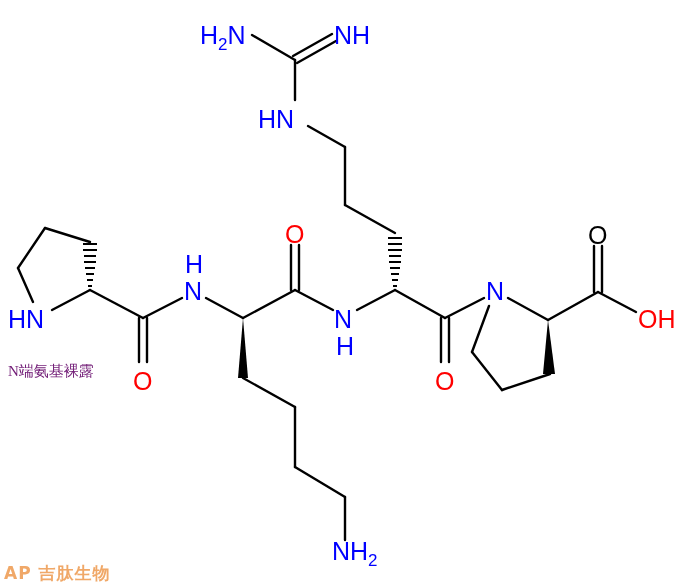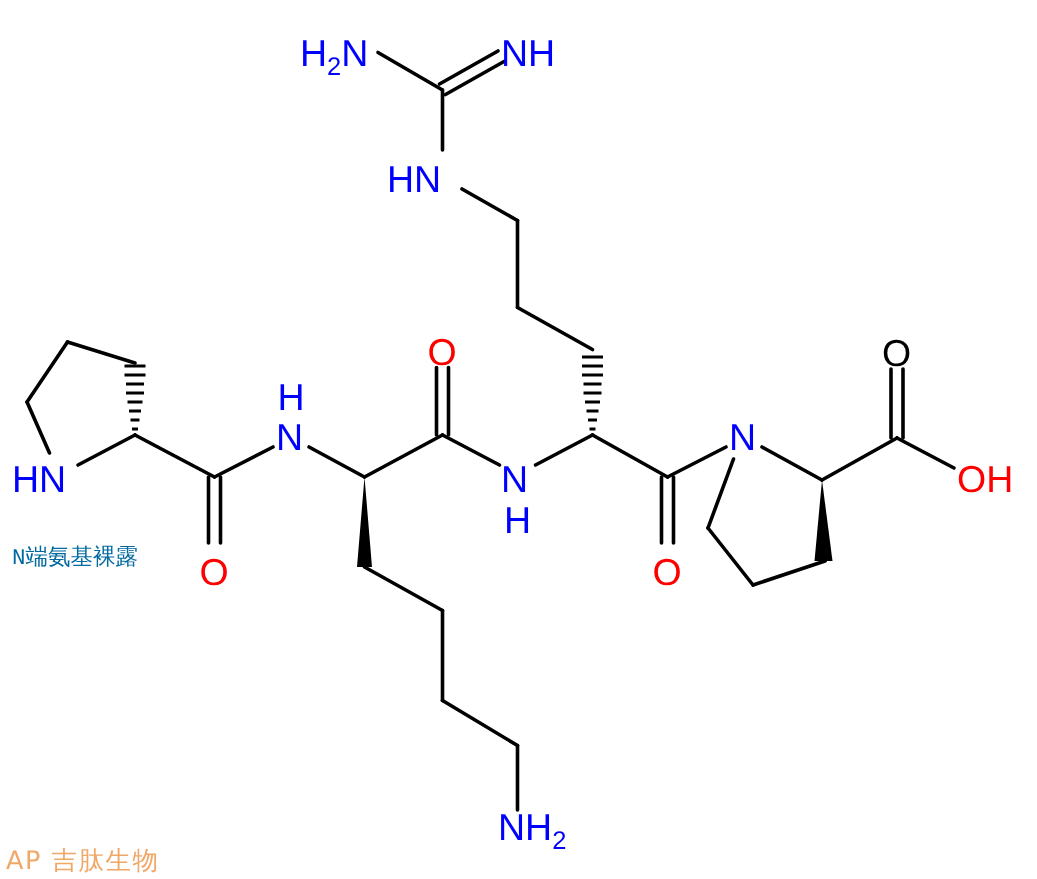--- a/index.html
+++ b/index.html
@@ -1,20 +1,20 @@
 <!DOCTYPE html>
 <html><head>
 <meta charset="utf-8">
 <style>
   html, body { margin: 0; padding: 0; background: #ffffff; }
   body { width: 691px; height: 586px; position: relative; overflow: hidden; font-family: "Liberation Sans", sans-serif; }
   #canvas { position: absolute; left: 0; top: 0; }
   .atom { font-family: "Liberation Sans", sans-serif; font-size: 25px; }
-  .label-cn { position: absolute; left: 8px; top: 362px; font-family: Liberation Mono, monospace; font-size: 15px; color: #0369a1; }
-  .watermark { position: absolute; left: 4px; top: 562px; font-family: "DejaVu Sans", sans-serif; font-size: 17px; color: #f0a868; font-weight: normal; letter-spacing: 1px; }
+  .label-cn { position: absolute; left: 8px; top: 362px; font-family: Liberation Serif, serif; font-size: 15px; color: #701a75; }
+  .watermark { position: absolute; left: 4px; top: 562px; font-family: "DejaVu Sans", sans-serif; font-size: 17px; color: #f0a868; font-weight: bold; letter-spacing: 1px; }
 </style>
 </head>
 <body>
 
 <svg id="canvas" width="691" height="586" viewBox="0 0 691 586">
   <g stroke="#000" stroke-width="2.4" fill="none" stroke-linecap="round">
 
     <line x1="33" y1="302" x2="18" y2="268"></line>
     <line x1="18" y1="268" x2="45" y2="228"></line>
     <line x1="45" y1="228" x2="90" y2="242"></line>

